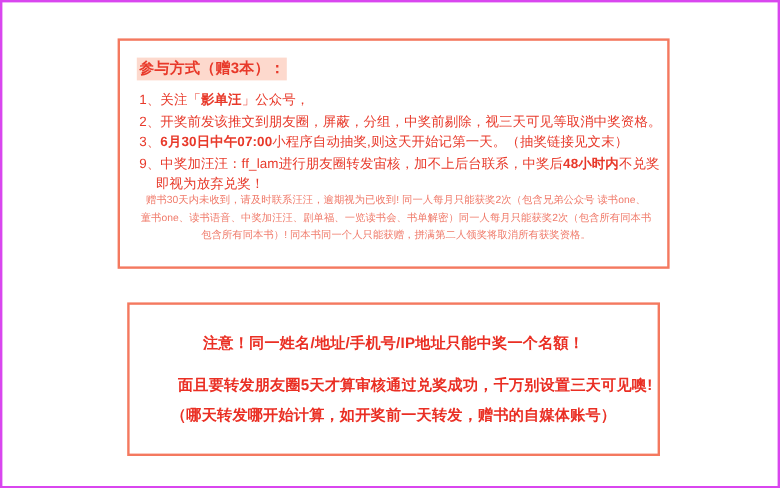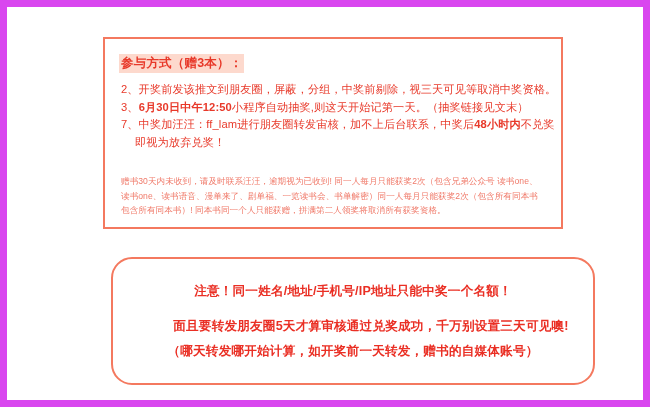--- a/index.html
+++ b/index.html
@@ -11,41 +11,40 @@
     height: 407px;
     background: #ffffff;
     font-family: "Liberation Sans", sans-serif;
     overflow: hidden;
   }
   #page {
     position: relative;
     width: 650px;
     height: 407px;
     box-sizing: border-box;
-    border: 7px solid #d946ef;
+    border: 2px solid #d946ef;
     background: #ffffff;
   }
   .card {
     position: absolute;
     box-sizing: border-box;
     background: #ffffff;
     border: 2px solid #f4795f;
   }
   #card-top {
     left: 96px;
     top: 30px;
     width: 460px;
     height: 192px;
   }
   #card-bottom {
     left: 104px;
     top: 250px;
-    width: 484px;
+    width: 444px;
     height: 128px;
-    border-radius: 21px;
   }
 
   .heading-wrap {
     position: absolute;
     left: 14px;
     top: 14px;
   }
   .heading {
     display: inline-block;
     font-size: 12.5px;
@@ -73,22 +72,23 @@
   .line .b {
     font-weight: bold;
   }
   .line.indent {
     padding-left: 14px;
   }
 
   .fineprint {
     position: absolute;
     left: 16px;
-    top: 135px;
+    top: 125px;
     width: 428px;
+    text-align: center;
   }
   .fine-line {
     font-size: 8.6px;
     color: #f07a6a;
     line-height: 14.5px;
     white-space: nowrap;
     letter-spacing: 0.05px;
   }
 
   .notice {
@@ -122,36 +122,39 @@
 <div id="page">
 
   <div class="card" id="card-top">
 
     <div class="heading-wrap">
       <span class="heading">参与方式（赠3本）：</span>
     </div>
 
     <div class="lines">
       <div class="line">
+        <span>1、关注「</span><span class="b">影单汪</span><span>」公众号，</span>
+      </div>
+      <div class="line">
         <span>2、开奖前发该推文到朋友圈，屏蔽，分组，中奖前剔除，视三天可见等取消中奖资格。</span><span class="b"></span><span></span>
       </div>
       <div class="line">
-        <span>3、</span><span class="b">6月30日中午12:50</span><span>小程序自动抽奖,则这天开始记第一天。（抽奖链接见文末）</span>
+        <span>3、</span><span class="b">6月30日中午07:00</span><span>小程序自动抽奖,则这天开始记第一天。（抽奖链接见文末）</span>
       </div>
       <div class="line">
-        <span>7、中奖加汪汪：ff_lam进行朋友圈转发宙核，加不上后台联系，中奖后</span><span class="b">48小时内</span><span>不兑奖</span>
+        <span>9、中奖加汪汪：ff_lam进行朋友圈转发宙核，加不上后台联系，中奖后</span><span class="b">48小时内</span><span>不兑奖</span>
       </div>
       <div class="line indent">
         <span>即视为放弃兑奖！</span>
       </div>
     </div>
 
     <div class="fineprint">
       <div class="fine-line">赠书30天内未收到，请及时联系汪汪，逾期视为已收到! 同一人每月只能获奖2次（包含兄弟公众号 读书one、</div>
-      <div class="fine-line">读书one、读书语音、漫单来了、剧单福、一览读书会、书单解密）同一人每月只能获奖2次（包含所有同本书</div>
+      <div class="fine-line">童书one、读书语音、中奖加汪汪、剧单福、一览读书会、书单解密）同一人每月只能获奖2次（包含所有同本书</div>
       <div class="fine-line">包含所有同本书）! 同本书同一个人只能获赠，拼满第二人领奖将取消所有获奖资格。</div>
     </div>
 
   </div>
 
   <div class="card" id="card-bottom">
     <div class="notice">
       <div class="notice-line">注意！同一姓名/地址/手机号/IP地址只能中奖一个名額！</div>
       <div class="notice-line gap">面且要转发朋友圈5天才算审核通过兑奖成功，千万别设置三天可见噢!</div>
       <div class="notice-line">（哪天转发哪开始计算，如开奖前一天转发，赠书的自媒体账号）</div>

